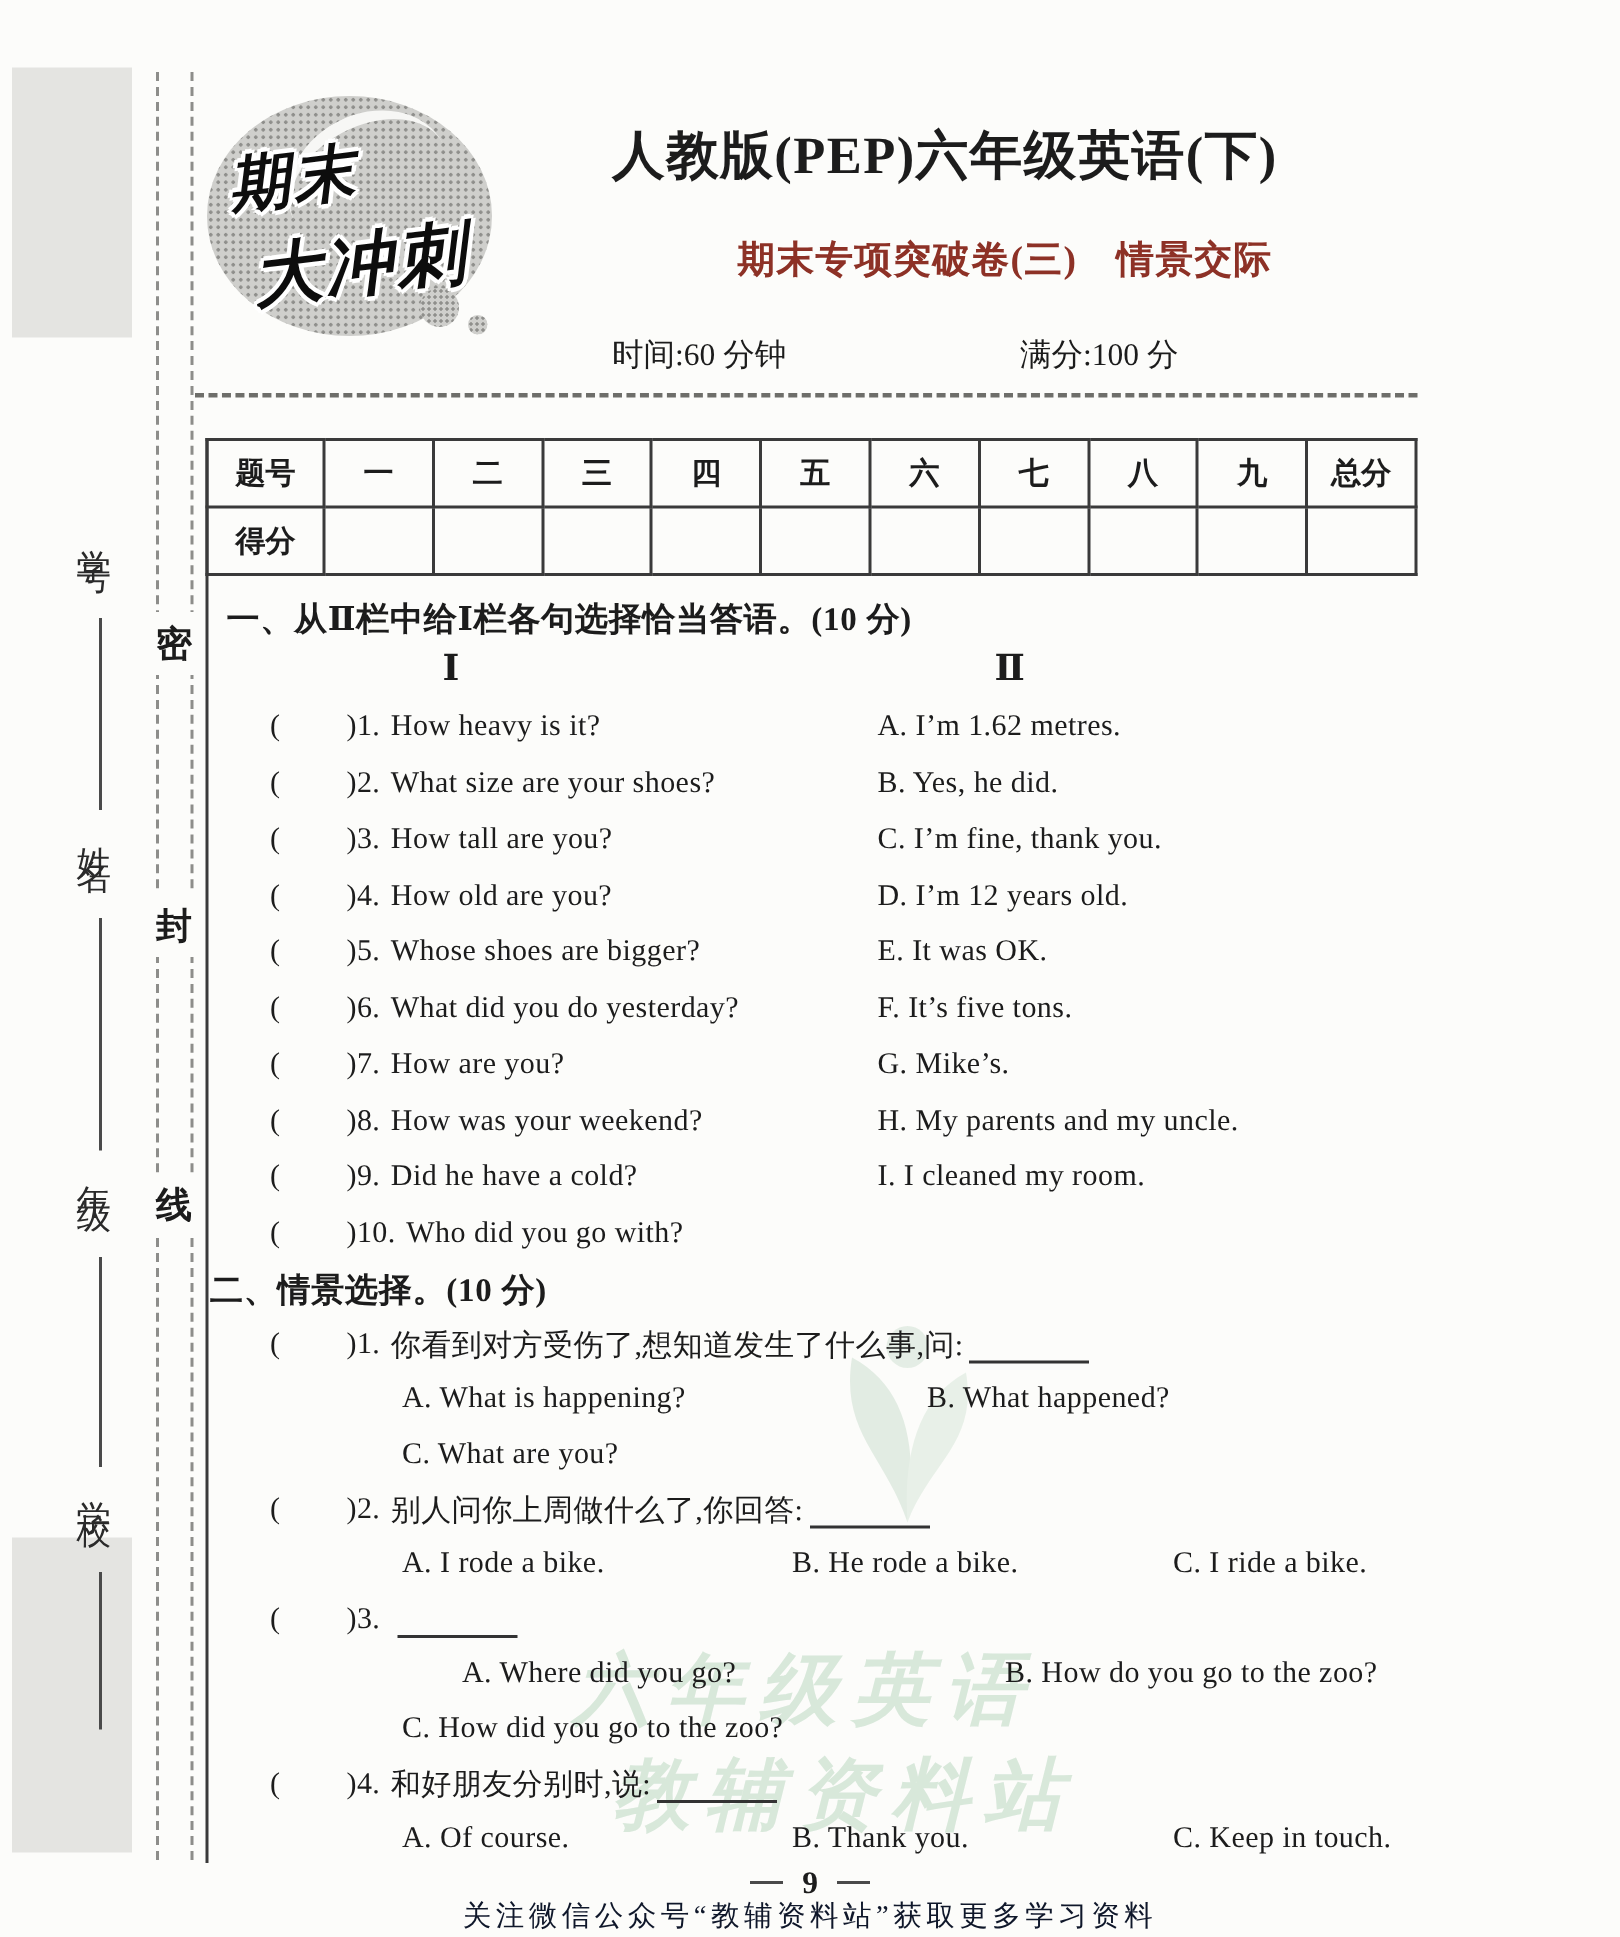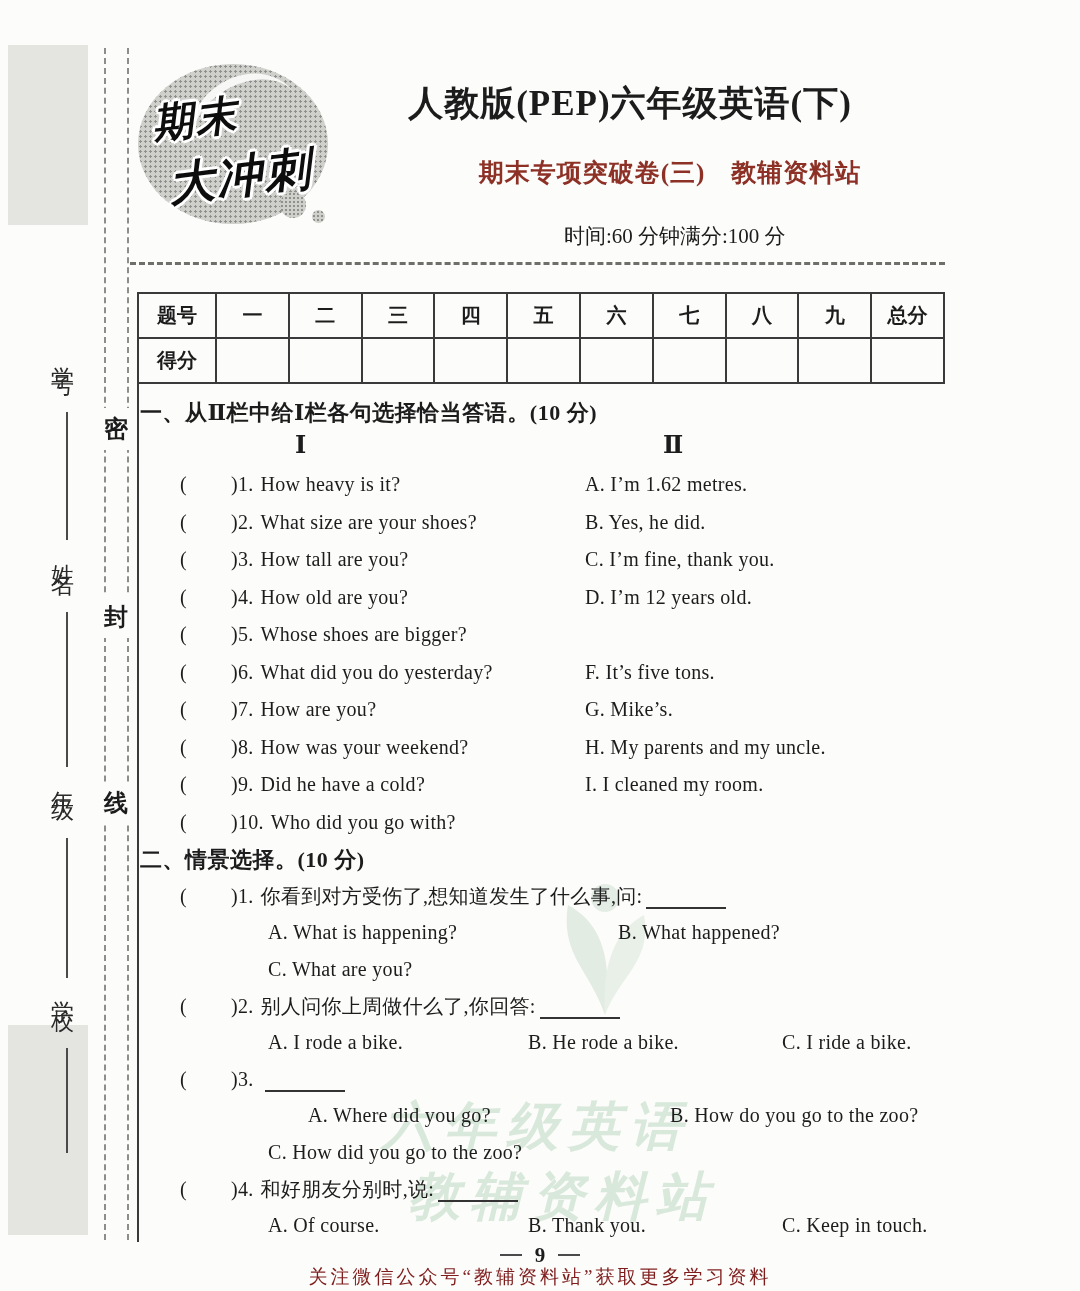--- a/index.html
+++ b/index.html
@@ -63,39 +63,39 @@
                 -3px 0 0 #fff,3px 0 0 #fff,0 -3px 0 #fff,0 3px 0 #fff;
     transform:rotate(-7deg); letter-spacing:2px; white-space:nowrap;
   }
   .badge-t1 { left:14px; top:30px; font-size:41px; }
   .badge-t2 { left:30px; top:84px; font-size:46px; }
 
   .main-title { position:absolute; left:350px; top:80px; width:560px; text-align:center;
     font-size:35px; font-weight:bold; letter-spacing:1px; }
   .sub-title  { position:absolute; left:390px; top:156px; width:560px; text-align:center;
     font-size:25px; font-weight:bold; color:#8d3126; letter-spacing:1px; }
-  .meta { position:absolute; left:408px; top:222px; width:480px; display:flex; font-size:21px;text-align:right; }
+  .meta { position:absolute; left:408px; top:222px; width:480px; display:flex; font-size:21px; }
   .meta-time { width:272px; }
 
   .divider { position:absolute; left:130px; top:262px; width:815px; border-top:3px dashed #6e6e6a; }
 
   
   .score-table { position:absolute; left:137px; top:292px; width:806px;
     border-collapse:collapse; table-layout:fixed; }
   .score-table td { border:2px solid #3a3a3a; height:45px; text-align:center;
     font-size:20px; font-weight:bold; background:transparent; }
   .score-table col.c0 { width:78px; }
   .score-table col.cn { width:72.8px; }
 
   .content-border { position:absolute; left:137px; top:292px; height:950px; width:0;
     border-left:2px solid #3a3a3a; }
 
   
   .sec-title { position:absolute; font-size:22px; font-weight:bold; letter-spacing:0.5px; }
-  .sec1-title { left:140px; top:398px; }
+  .sec1-title { left:140px; top:398px;padding-left:11px; }
   .roman { position:absolute; font-size:24px; font-weight:bold; top:430px; }
   .roman-I  { left:295px; }
   .roman-II { left:663px; }
   .s1-list { position:absolute; left:137px; top:466px; width:806px; }
   .s1-row { display:flex; align-items:center; height:37.5px; font-size:20px; letter-spacing:0.3px; }
   .s1-q { width:448px; padding-left:43px; display:flex; align-items:center; white-space:nowrap; }
   .gap { display:inline-block; width:44px; }
   .qlabel { margin-right:7px; }
   .s1-a { flex:1; white-space:nowrap; }
 
@@ -109,21 +109,21 @@
     margin-left:4px; transform:translateY(3px); }
   .ow-350 { width:350px; } .ow-362 { width:362px;margin-left:40px; }
   .ow-260 { width:260px; } .ow-254 { width:254px; }
 
   
   .page-num { position:absolute; left:0; right:0; top:1243px; text-align:center;
     font-size:21px; font-weight:bold; }
   .pn-dash { display:inline-block; width:22px; border-top:2px solid #4a4a4a;
     vertical-align:6px; margin:0 13px; }
   .footer { position:absolute; left:0; right:0; top:1264px; text-align:center;
-    font-size:19px; color:#7f1d1d; letter-spacing:3px; }
+    font-size:19px; color:#0f172a; letter-spacing:3px; }
 
   
   .wm { position:absolute; color:rgba(140,190,152,0.32); font-weight:bold; z-index:0;
     letter-spacing:10px; font-size:52px; font-style:italic; }
   .wm1 { left:382px; top:1092px; }
   .wm2 { left:408px; top:1162px; }
   .wm-leaf { position:absolute; left:520px; top:870px; opacity:0.20; z-index:0; }
   .layer { position:absolute; inset:0; z-index:1; }
 </style>
 </head>
@@ -161,21 +161,21 @@
   <div class="badge">
     <div class="badge-bg"></div>
     <div class="badge-swoosh"></div>
     <div class="badge-dot1"></div>
     <div class="badge-dot2"></div>
     <div class="badge-t1">期末</div>
     <div class="badge-t2">大冲刺</div>
   </div>
 
   <div class="main-title">人教版(PEP)六年级英语(下)</div>
-  <div class="sub-title">期末专项突破卷(三)　教辅资料站</div>
+  <div class="sub-title">期末专项突破卷(三)　情景交际</div>
   <div class="meta">
     <span class="meta-time">时间:60 分钟</span>
     <span>满分:100 分</span>
   </div>
 
   <div class="divider"></div>
 
   <table class="score-table">
     <colgroup>
         <col class="c0">
@@ -268,20 +268,21 @@
       <span class="s1-a">D. I’m 12 years old.</span>
     </div>
     <div class="s1-row">
       <span class="s1-q">
           <span>(</span>
           <span class="gap"></span>
           <span>)</span>
           <span class="qlabel">5.</span>
           <span>Whose shoes are bigger?</span>
         </span>
+      <span class="s1-a">E. It was OK.</span>
     </div>
     <div class="s1-row">
       <span class="s1-q">
           <span>(</span>
           <span class="gap"></span>
           <span>)</span>
           <span class="qlabel">6.</span>
           <span>What did you do yesterday?</span>
         </span>
       <span class="s1-a">F. It’s five tons.</span>

